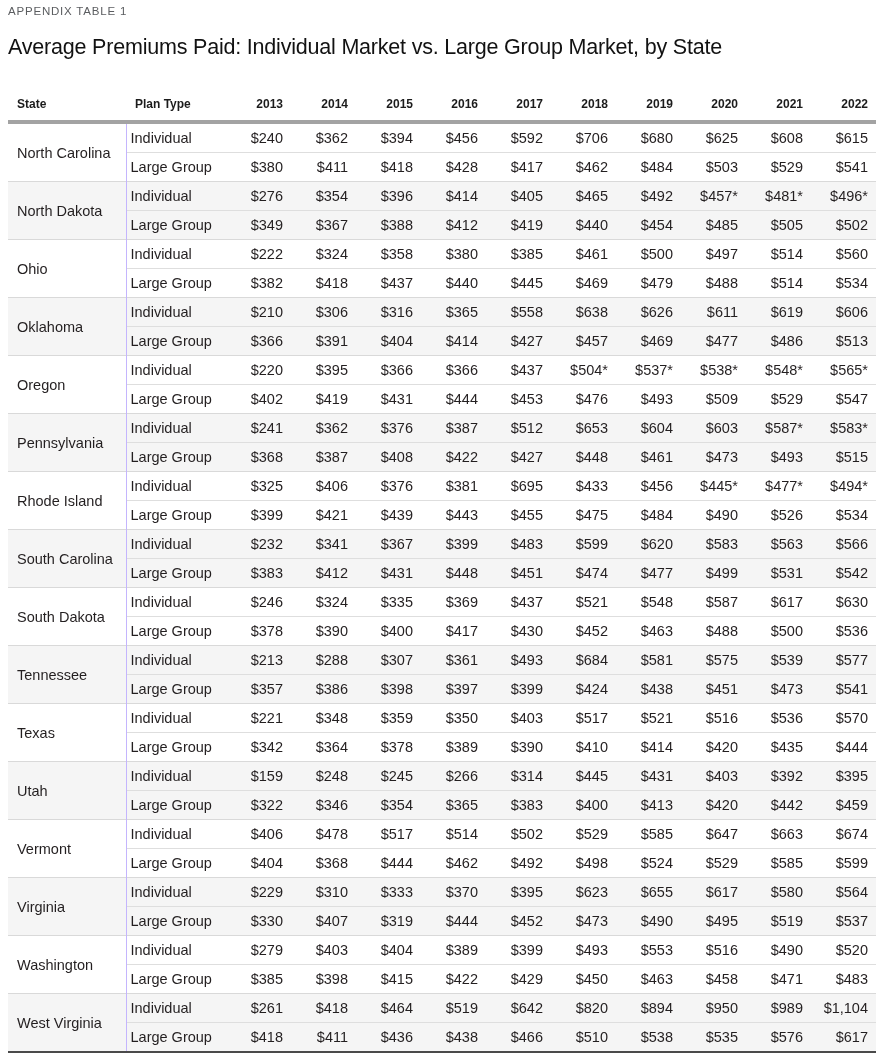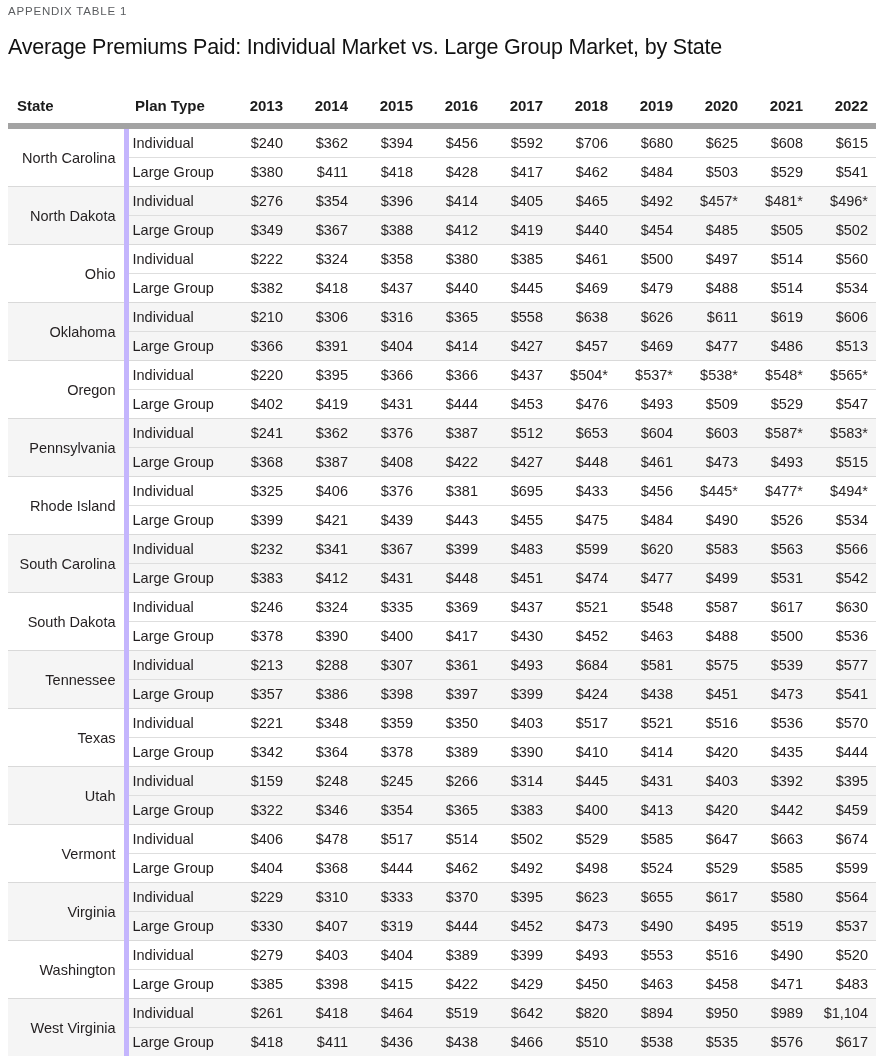--- a/index.html
+++ b/index.html
@@ -29,40 +29,40 @@
     margin-top: 29px;
     width: 868px;
     border-collapse: collapse;
     table-layout: fixed;
     border-bottom: 2px solid #4a4a4a;
   }
   col.c-state { width: 118px; }
   col.c-plan  { width: 100px; }
   col.c-year  { width: 65px; }
   thead th {
-    font-size: 15px;
+    font-size: 12px;
     font-weight: 700;
     text-align: right;
     padding: 7px 8px 9px 0;
-    border-bottom: 6px solid #a3a3a3;
+    border-bottom: 4px solid #a3a3a3;
     color: #1c1c1c;
   }
   thead th.left { text-align: left; padding-left: 9px; }
   td {
     font-size: 14.5px;
     padding: 6px 8px 6px 0;
     height: 28px;
     text-align: right;
     white-space: nowrap;
   }
   td.state-cell {
-    text-align: right;
+    text-align: left;
     padding-left: 9px;
     vertical-align: middle;
-    border-right: 5px solid #c4b5fd;
+    border-right: 1px solid #c4b5fd;
   }
   td.plan-cell { text-align: left; padding-left: 4px; }
   tbody.band { background: #f5f5f5; }
   tbody + tbody tr:first-child td { border-top: 1px solid #d9d9d9; }
   td.inner { border-top: 1px solid #dedede; }
 </style>
 </head>
 <body>
 
 <div class="eyebrow">APPENDIX TABLE 1</div>

